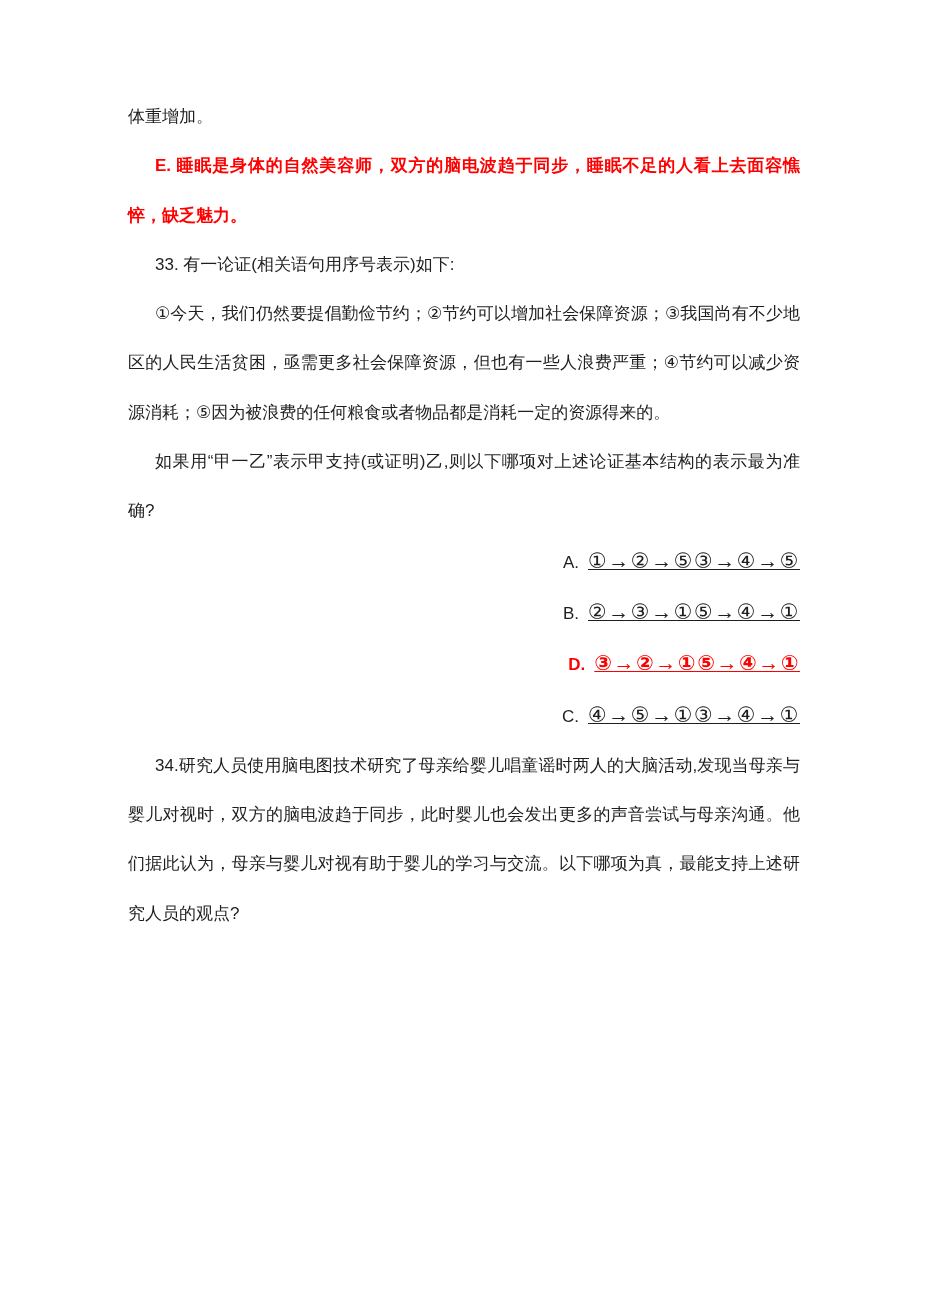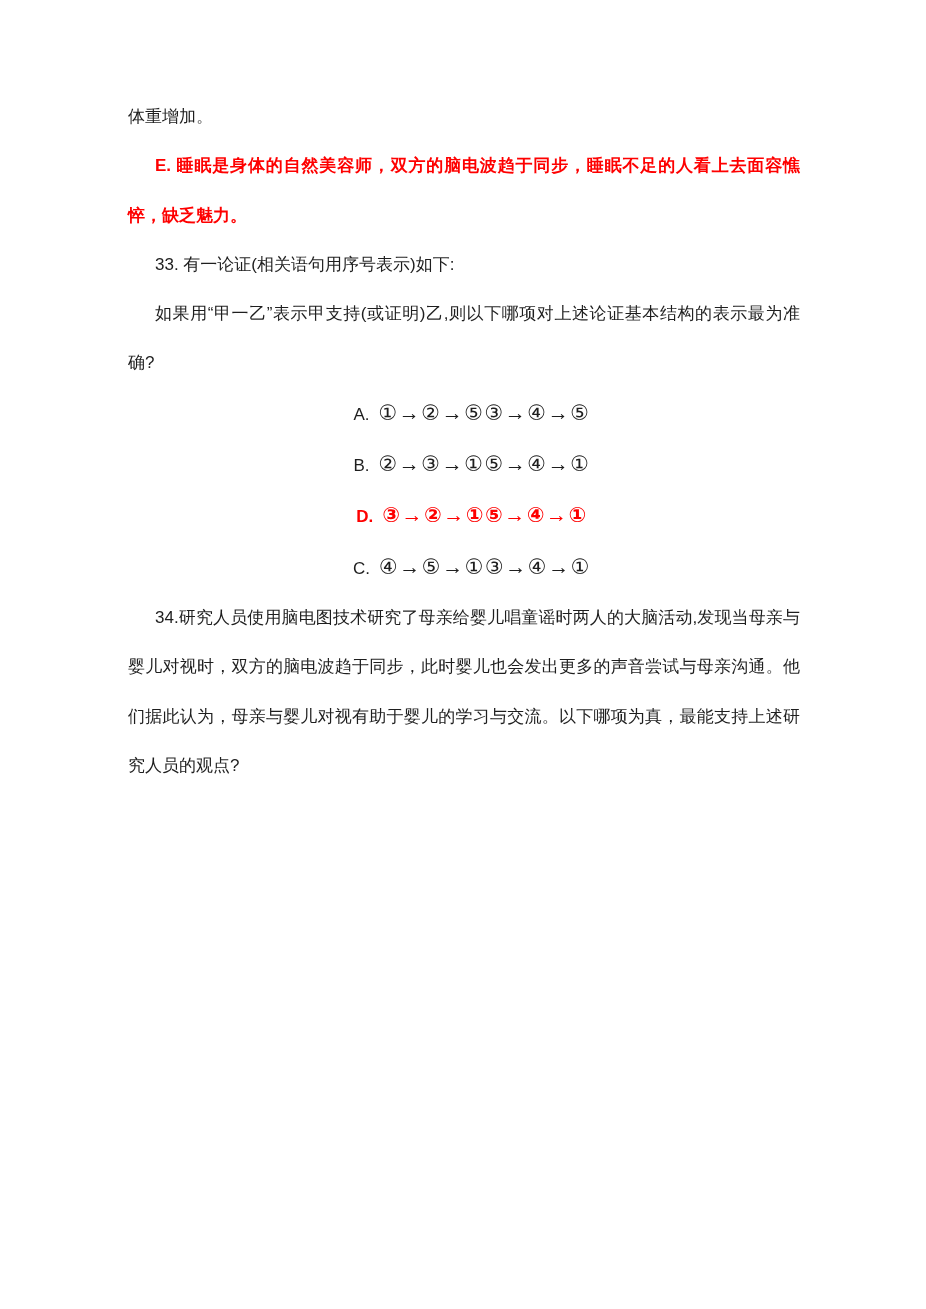--- a/index.html
+++ b/index.html
@@ -32,22 +32,23 @@
   .para.no-indent {
     text-indent: 0;
   }
   .highlight {
     color: #fe0000;
     font-weight: 700;
   }
   .choice {
     margin: 0;
     text-indent: 8px;
-    text-align: center;
+    text-align: right;
     white-space: nowrap;
+    text-decoration: underline;
   }
   .choice .choice-label {
     display: inline-block;
     margin-right: 9px;
   }
   .choice .choice-seq {
     font-size: 21px;
     letter-spacing: 1.5px;
   }
 </style>
@@ -57,20 +58,21 @@
 <div class="doc-page">
 
   <p class="para no-indent">体重增加。</p>
 
 
 
   <p class="para highlight">E. 睡眠是身体的自然美容师，双方的脑电波趋于同步，睡眠不足的人看上去面容憔悴，缺乏魅力。</p>
 
   <p class="para">33. 有一论证(相关语句用序号表示)如下:</p>
 
+  <p class="para">①今天，我们仍然要提倡勤俭节约；②节约可以增加社会保障资源；③我国尚有不少地区的人民生活贫困，亟需更多社会保障资源，但也有一些人浪费严重；④节约可以减少资源消耗；⑤因为被浪费的任何粮食或者物品都是消耗一定的资源得来的。</p>
 
   <p class="para">如果用“甲一乙”表示甲支持(或证明)乙,则以下哪项对上述论证基本结构的表示最为准确?</p>
 
   <p class="choice">
     <span class="choice-label">A.</span><span class="choice-seq">①→②→⑤③→④→⑤</span>
   </p>
 
   <p class="choice">
     <span class="choice-label">B.</span><span class="choice-seq">②→③→①⑤→④→①</span>
   </p>

